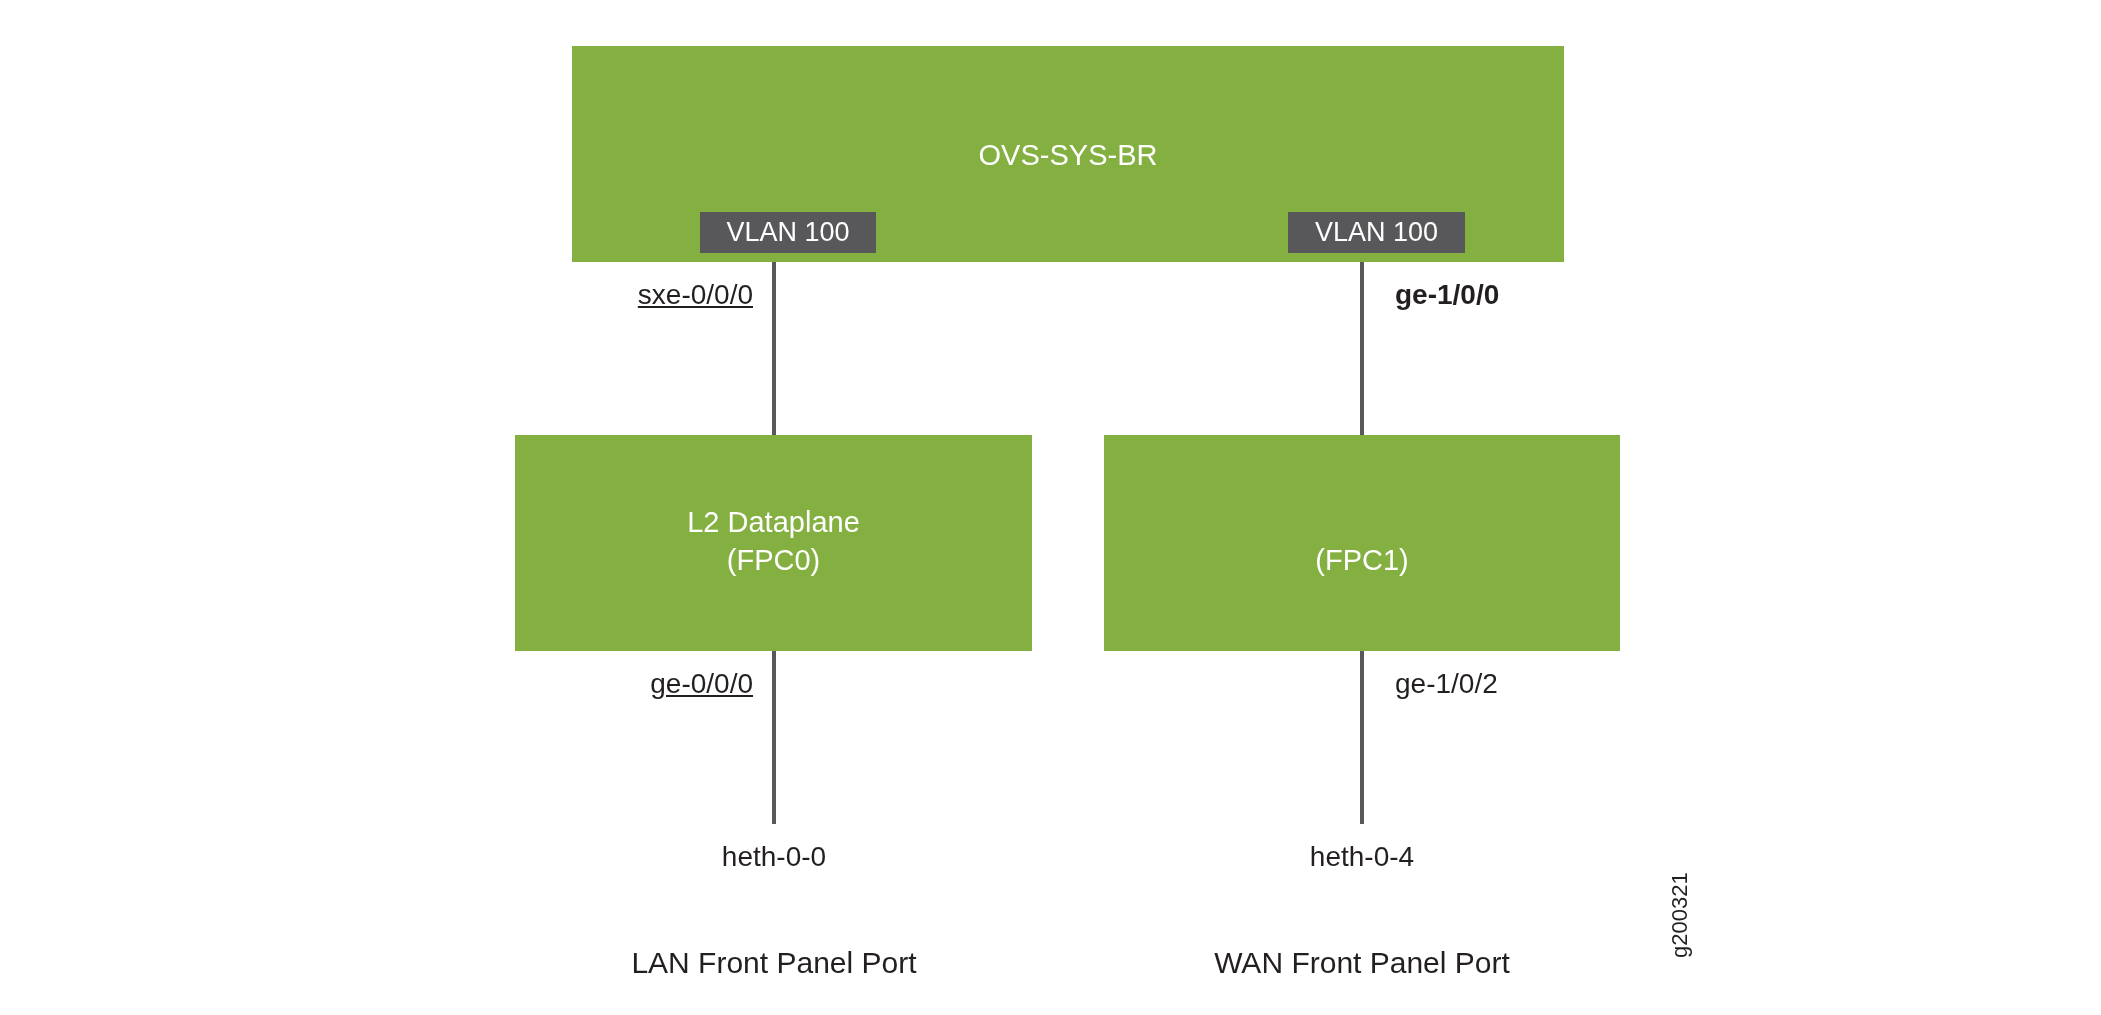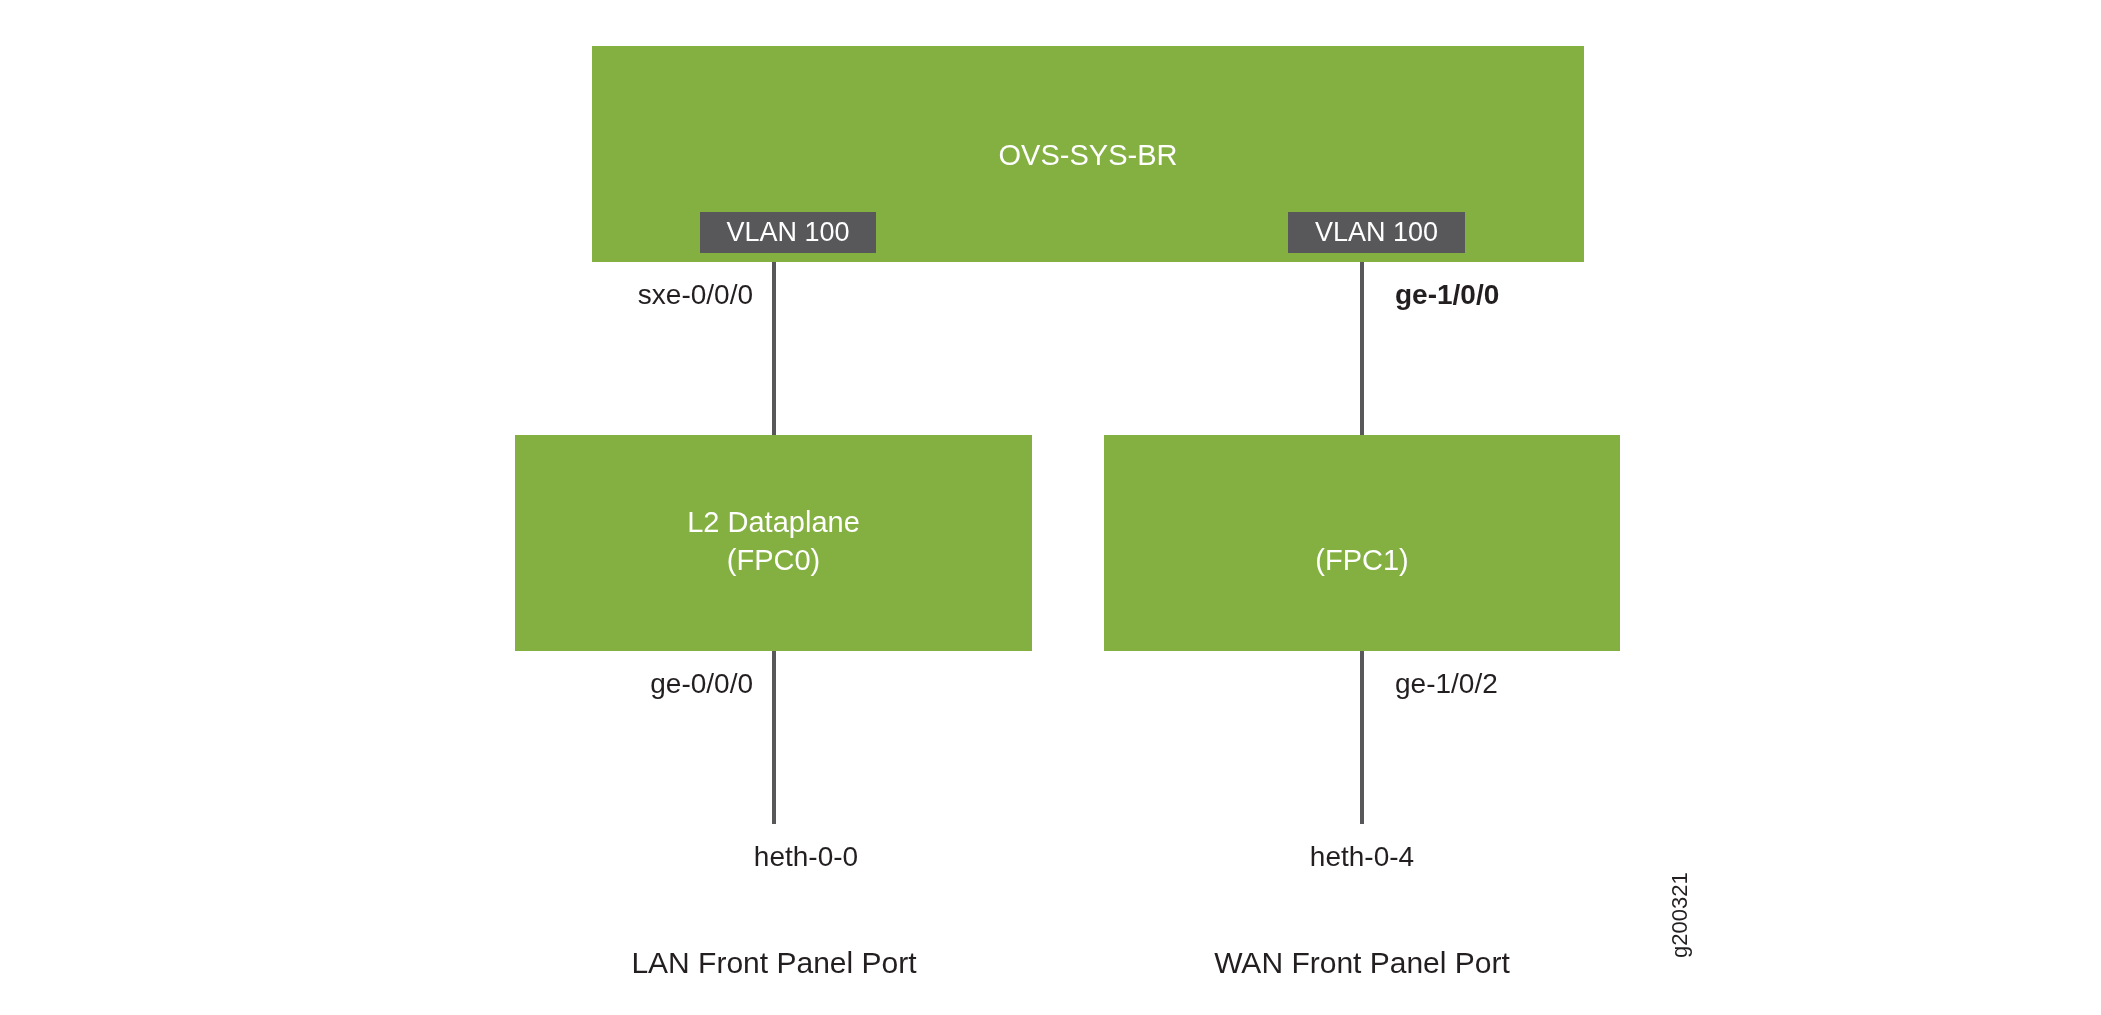--- a/index.html
+++ b/index.html
@@ -5,31 +5,31 @@
     html, body { margin: 0; padding: 0; background: #ffffff; }
     body { width: 2101px; height: 1015px; position: relative; overflow: hidden;
            font-family: "Liberation Sans", "DejaVu Sans", sans-serif; color: #231f20; }
     .box { position: absolute; background: #84b042; }
     .box-title { position: absolute; left: 0; right: 0; text-align: center; color: #ffffff;
                  font-size: 29px; line-height: 38px; }
     .vlan { position: absolute; background: #58585a; color: #ffffff; font-size: 27px;
             display: flex; align-items: center; justify-content: center; margin-left: 14px; }
     .line { position: absolute; width: 4px; background: #58585a; }
     .lbl { position: absolute; font-size: 28px; line-height: 34px; white-space: nowrap; }
-    .lbl.right { text-align: right; }
+    .lbl.right { text-align: right; text-decoration: underline; }
     .lbl.center { text-align: center; transform: translateX(-50%); }
     .port-title { position: absolute; font-size: 30px; line-height: 36px; white-space: nowrap;
                   transform: translateX(-50%); text-align: center; margin-top: 20px; }
     .fig-id { position: absolute; font-size: 22px; white-space: nowrap;
               transform-origin: left top; transform: rotate(-90deg); }
   </style>
 </head>
 <body>
 
-<div class="box" style="left:572px; top:46px; width:992px; height:216px;margin-left:20px;">
+<div class="box" style="left:572px; top:46px; width:992px; height:216px;">
   <div class="box-title" style="top:90px;">OVS-SYS-BR</div>
 </div>
 
 <div class="vlan" style="left:686px; top:212px; width:176px; height:41px;">VLAN 100</div>
 <div class="vlan" style="left:1274px; top:212px; width:177px; height:41px;">VLAN 100</div>
 
 <div class="line" style="left:772px; top:262px; height:173px;"></div>
 <div class="line" style="left:1360px; top:262px; height:173px;"></div>
 <div class="line" style="left:772px; top:651px; height:173px;"></div>
 <div class="line" style="left:1360px; top:651px; height:173px;"></div>
@@ -40,18 +40,18 @@
 <div class="lbl" style="left:1395px; top:667px;">ge-1/0/2</div>
 
 <div class="box" style="left:515px; top:435px; width:517px; height:216px;">
   <div class="box-title" style="top:68px;">L2 Dataplane</div>
   <div class="box-title" style="top:106px;">(FPC0)</div>
 </div>
 <div class="box" style="left:1104px; top:435px; width:516px; height:216px;">
   <div class="box-title" style="top:106px;">(FPC1)</div>
 </div>
 
-<div class="lbl center" style="left:806px; top:840px;">heth-0-0</div>
+<div class="lbl center" style="left:774px; top:840px;">heth-0-0</div>
 <div class="lbl center" style="left:1362px; top:840px;">heth-0-4</div>
 <div class="port-title" style="left:774px; top:925px;">LAN Front Panel Port</div>
 <div class="port-title" style="left:1362px; top:925px;">WAN Front Panel Port</div>
 
 <div class="fig-id" style="left:1667px; top:958px;">g200321</div>
 
 </body></html>

